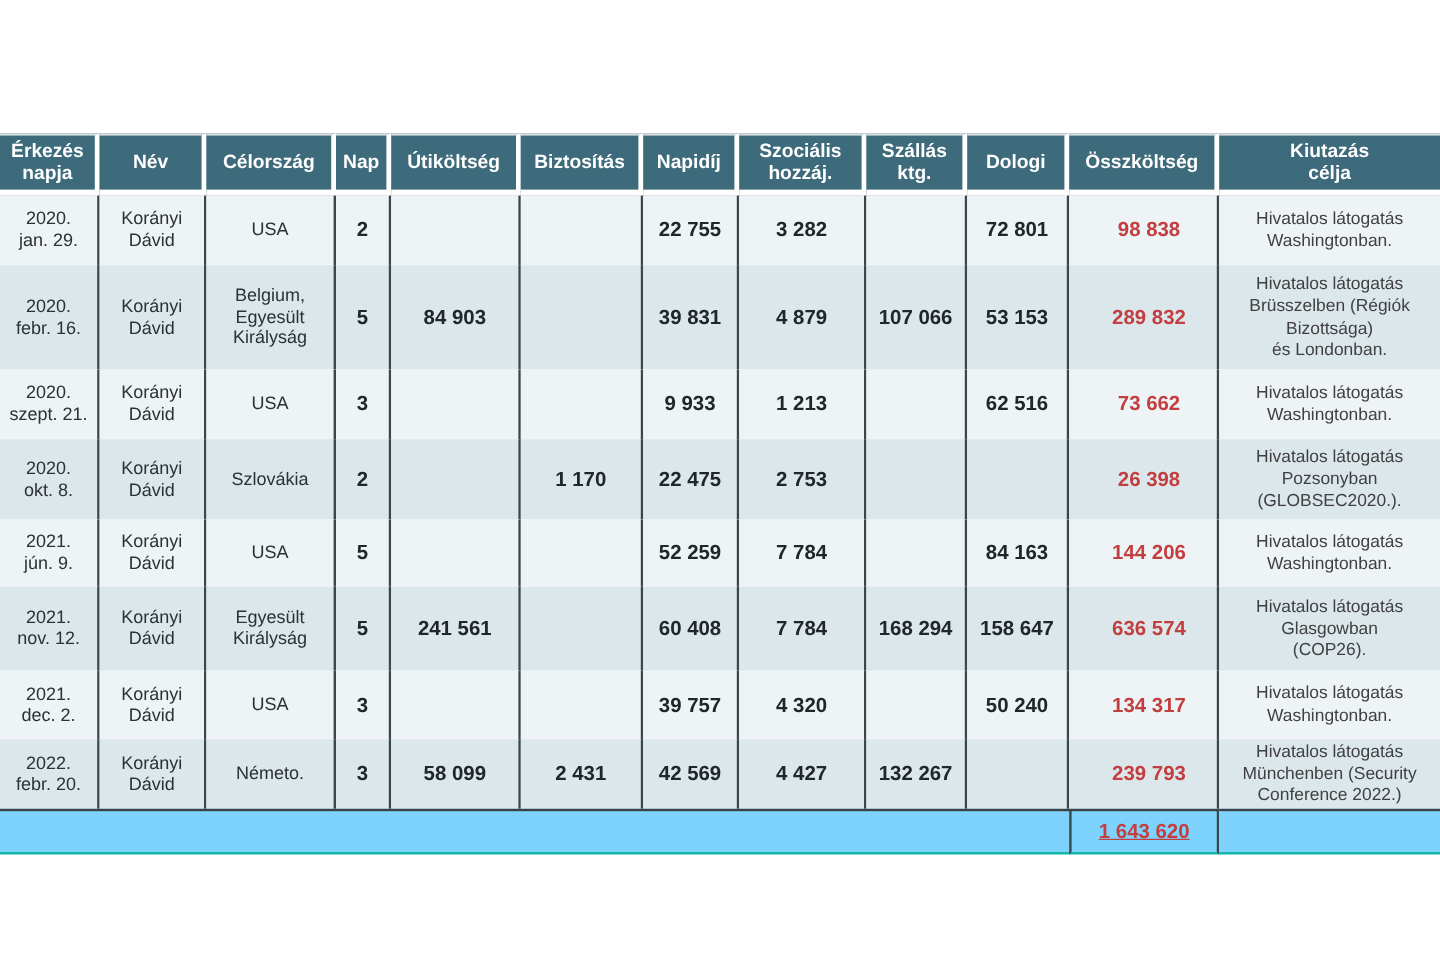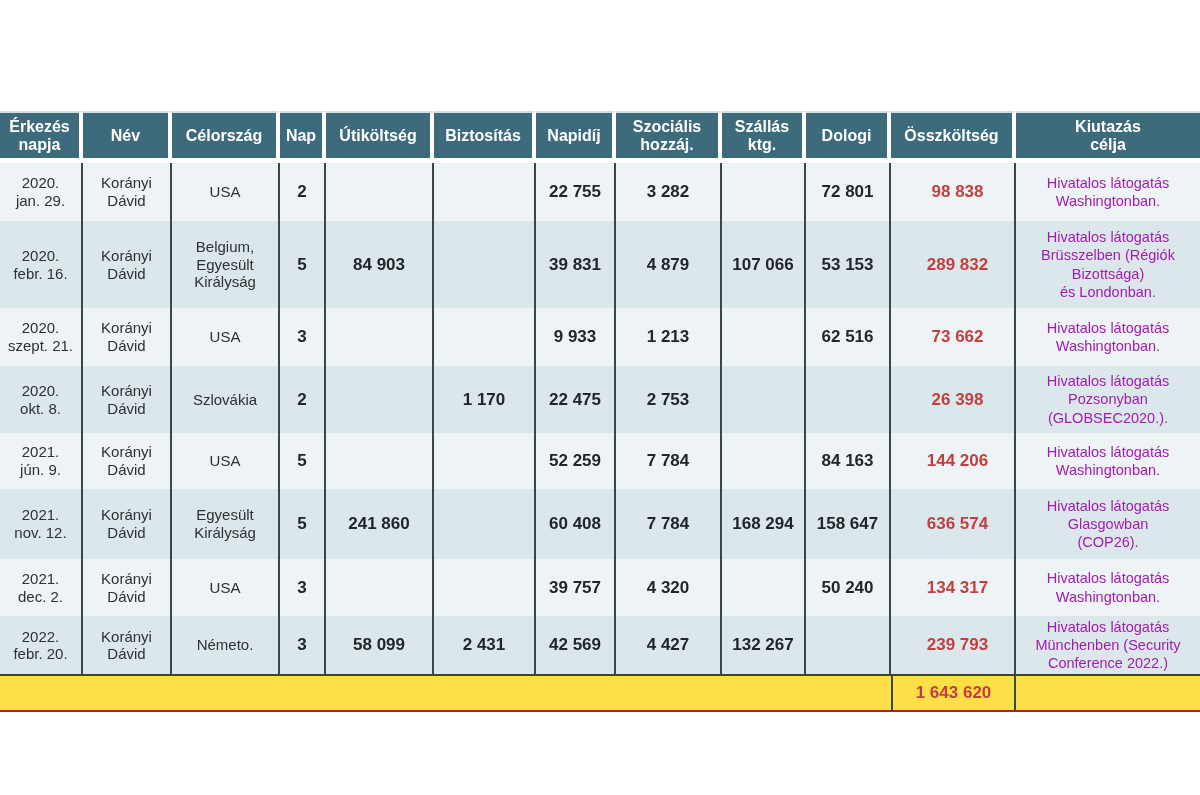--- a/index.html
+++ b/index.html
@@ -38,26 +38,26 @@
   tbody tr:nth-child(4){height:67px;}
   tbody tr:nth-child(5){height:56px;}
   tbody tr:nth-child(6){height:70px;}
   tbody tr:nth-child(7){height:57px;}
   tbody tr:nth-child(8){height:49px;}
   .col-date,.col-name,.col-country{font-size:15px;color:#2c3133;line-height:1.18;}
   .col-days,.col-travel,.col-insurance,.col-daily,.col-social,.col-lodging,.col-material{
     font-size:17px;font-weight:700;color:#20262a;
   }
   .col-total{font-size:17px;font-weight:700;color:#c33f3f;padding-left:13px;}
-  .col-purpose{font-size:14.5px;color:#a21caf;line-height:1.25;padding:2px 6px;}
+  .col-purpose{font-size:14.5px;color:#404040;line-height:1.25;padding:2px 6px;}
   
   tfoot tr{height:38px;}
   tfoot td{
-    background:#fde047;border-right:none;
-    border-top:2px solid #3a4043;border-bottom:2px solid #b91c1c;
+    background:#7dd3fc;border-right:none;
+    border-top:2px solid #3a4043;border-bottom:2px solid #14b8a6;text-decoration:underline;
   }
   tfoot td.t-total{
     border-left:2px solid #39464b;border-right:2px solid #39464b;
     font-size:17px;font-weight:700;color:#c33f3f;
   }
 </style>
 </head>
 <body>
 
 <div class="table-wrap">
@@ -188,21 +188,21 @@
 Washingtonban.</td>
         </tr>
         <tr class="even">
           <td class="col-date">2021.
 nov. 12.</td>
           <td class="col-name">Korányi
 Dávid</td>
           <td class="col-country">Egyesült
 Királyság</td>
           <td class="col-days">5</td>
-          <td class="col-travel">241 860</td>
+          <td class="col-travel">241 561</td>
           <td class="col-insurance"></td>
           <td class="col-daily">60 408</td>
           <td class="col-social">7 784</td>
           <td class="col-lodging">168 294</td>
           <td class="col-material">158 647</td>
           <td class="col-total">636 574</td>
           <td class="col-purpose">Hivatalos látogatás
 Glasgowban
 (COP26).</td>
         </tr>

